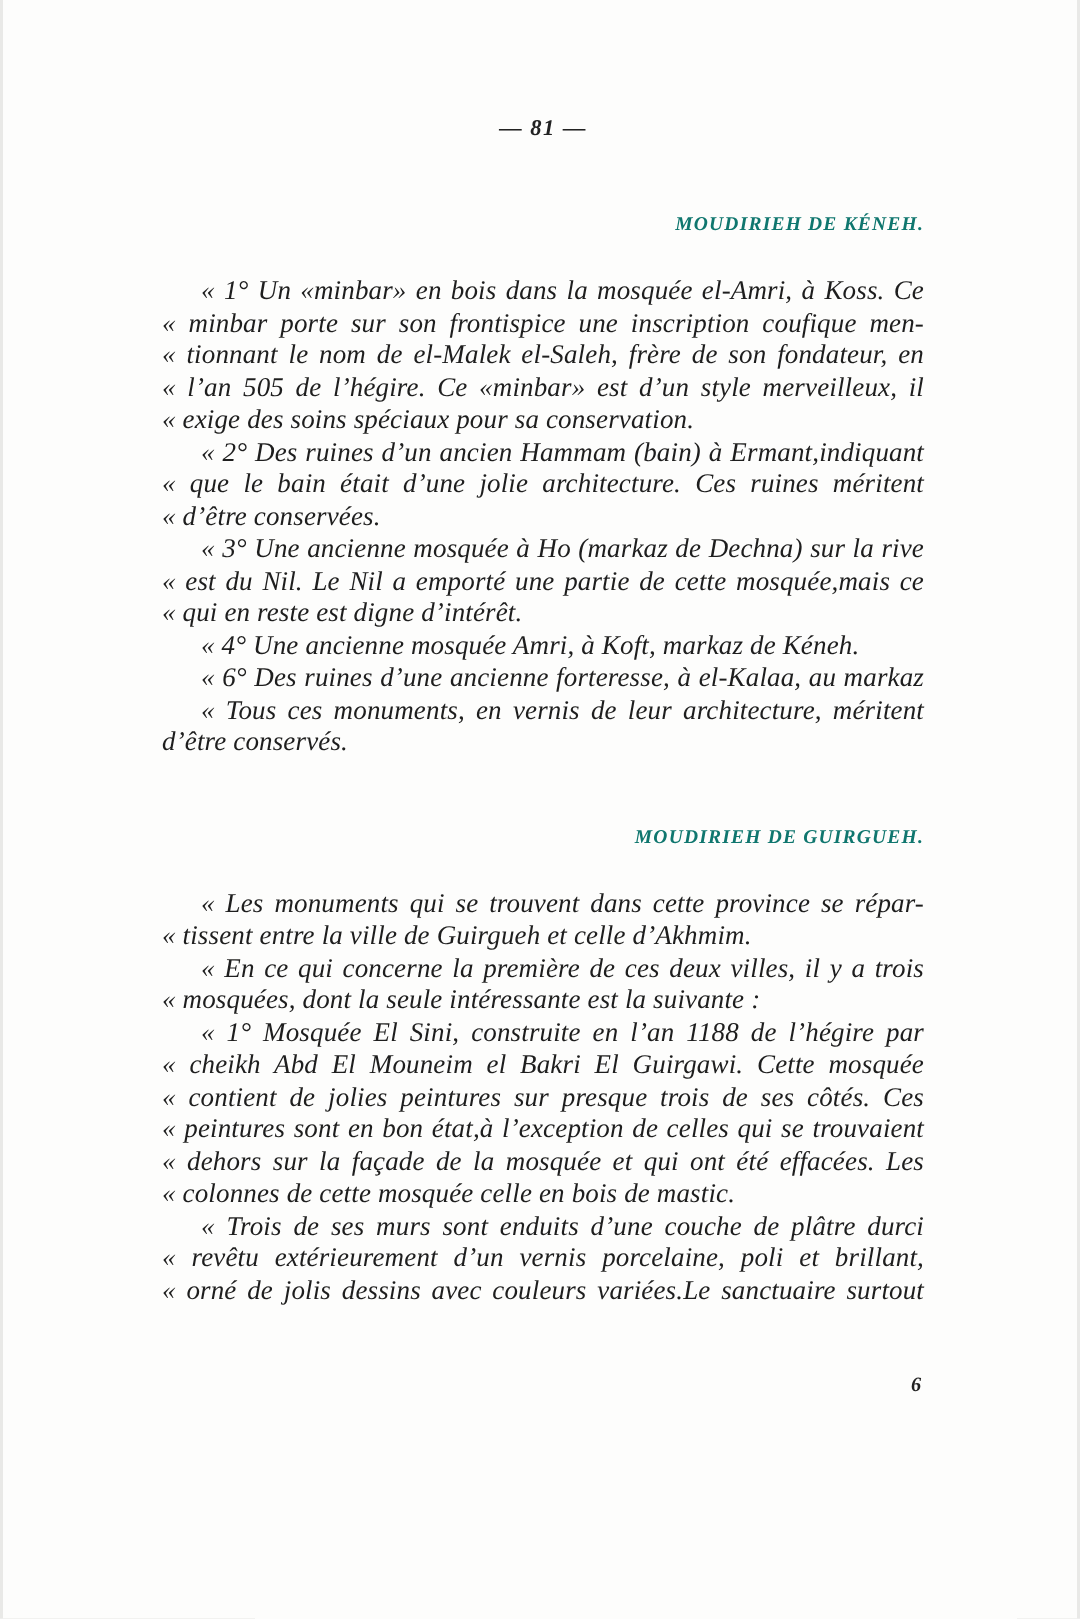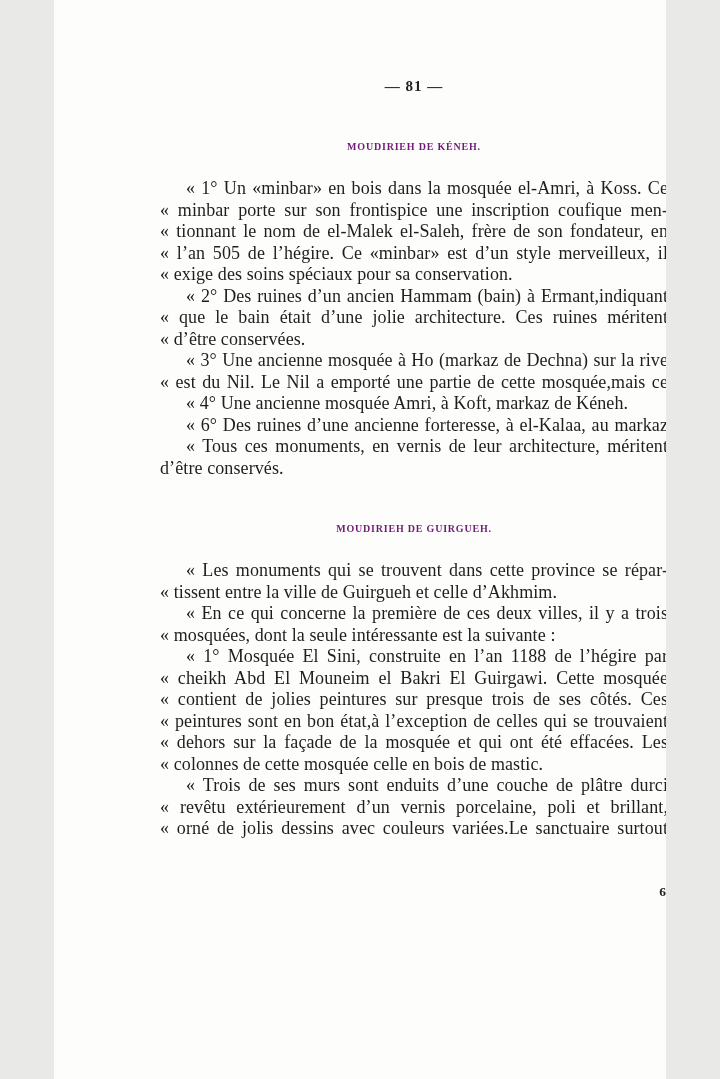--- a/index.html
+++ b/index.html
@@ -2,51 +2,52 @@
 <html><head>
 <meta charset="utf-8">
 <style>
   html, body {
     margin: 0;
     padding: 0;
     background: #e9e9e7;
   }
   .page {
     position: relative;
-    width: 612px;
+    width: 716px;
     height: 1079px;
     margin: 0 auto;
     background: #fdfdfc;
     color: #1f1f1f;
     font-family: "Liberation Serif", "DejaVu Serif", serif;
     overflow: hidden;
+    font-style: italic;
   }
   .content {
     position: absolute;
     left: 106px;
     top: 78px;
     width: 508px;
   }
   .page-number {
     text-align: center;
     font-size: 15px;
     font-weight: bold;
     letter-spacing: 1px;
     color: #222;
     margin-bottom: 46px;
   }
   .section {
     margin-bottom: 44px;
   }
   .heading {
-    text-align: center;
-    font-size: 10px;
+    text-align: right;
+    font-size: 13px;
     font-weight: bold;
     letter-spacing: 0.8px;
-    color: #701a75;
+    color: #0f766e;
     margin-bottom: 26px;
   }
   .line {
     font-size: 18px;
     line-height: 21.5px;
     letter-spacing: 0.1px;
     white-space: nowrap;
     color: #1e1e1e;
   }
   .line.just {
@@ -78,20 +79,21 @@
           <div class="line indent just">« 1° Un «minbar» en bois dans la mosquée el-Amri, à Koss. Ce</div>
           <div class="line just">« minbar porte sur son frontispice une inscription coufique men-</div>
           <div class="line just">« tionnant le nom de el-Malek el-Saleh, frère de son fondateur, en</div>
           <div class="line just">« l’an 505 de l’hégire. Ce «minbar» est d’un style merveilleux, il</div>
           <div class="line">« exige des soins spéciaux pour sa conservation.</div>
           <div class="line indent just">« 2° Des ruines d’un ancien Hammam (bain) à Ermant,indiquant</div>
           <div class="line just">« que le bain était d’une jolie architecture. Ces ruines méritent</div>
           <div class="line">« d’être conservées.</div>
           <div class="line indent just">« 3° Une ancienne mosquée à Ho (markaz de Dechna) sur la rive</div>
           <div class="line just">« est du Nil. Le Nil a emporté une partie de cette mosquée,mais ce</div>
+          <div class="line">« qui en reste est digne d’intérêt.</div>
           <div class="line indent">« 4° Une ancienne mosquée Amri, à Koft, markaz de Kéneh.</div>
           <div class="line indent just">« 6° Des ruines d’une ancienne forteresse, à el-Kalaa, au markaz</div>
           <div class="line indent just">« Tous ces monuments, en vernis de leur architecture, méritent</div>
           <div class="line">d’être conservés.</div>
         </div>
         <div class="section">
           <div class="heading">MOUDIRIEH DE GUIRGUEH.</div>
           <div class="line indent just">« Les monuments qui se trouvent dans cette province se répar-</div>
           <div class="line">« tissent entre la ville de Guirgueh et celle d’Akhmim.</div>
           <div class="line indent just">« En ce qui concerne la première de ces deux villes, il y a trois</div>

